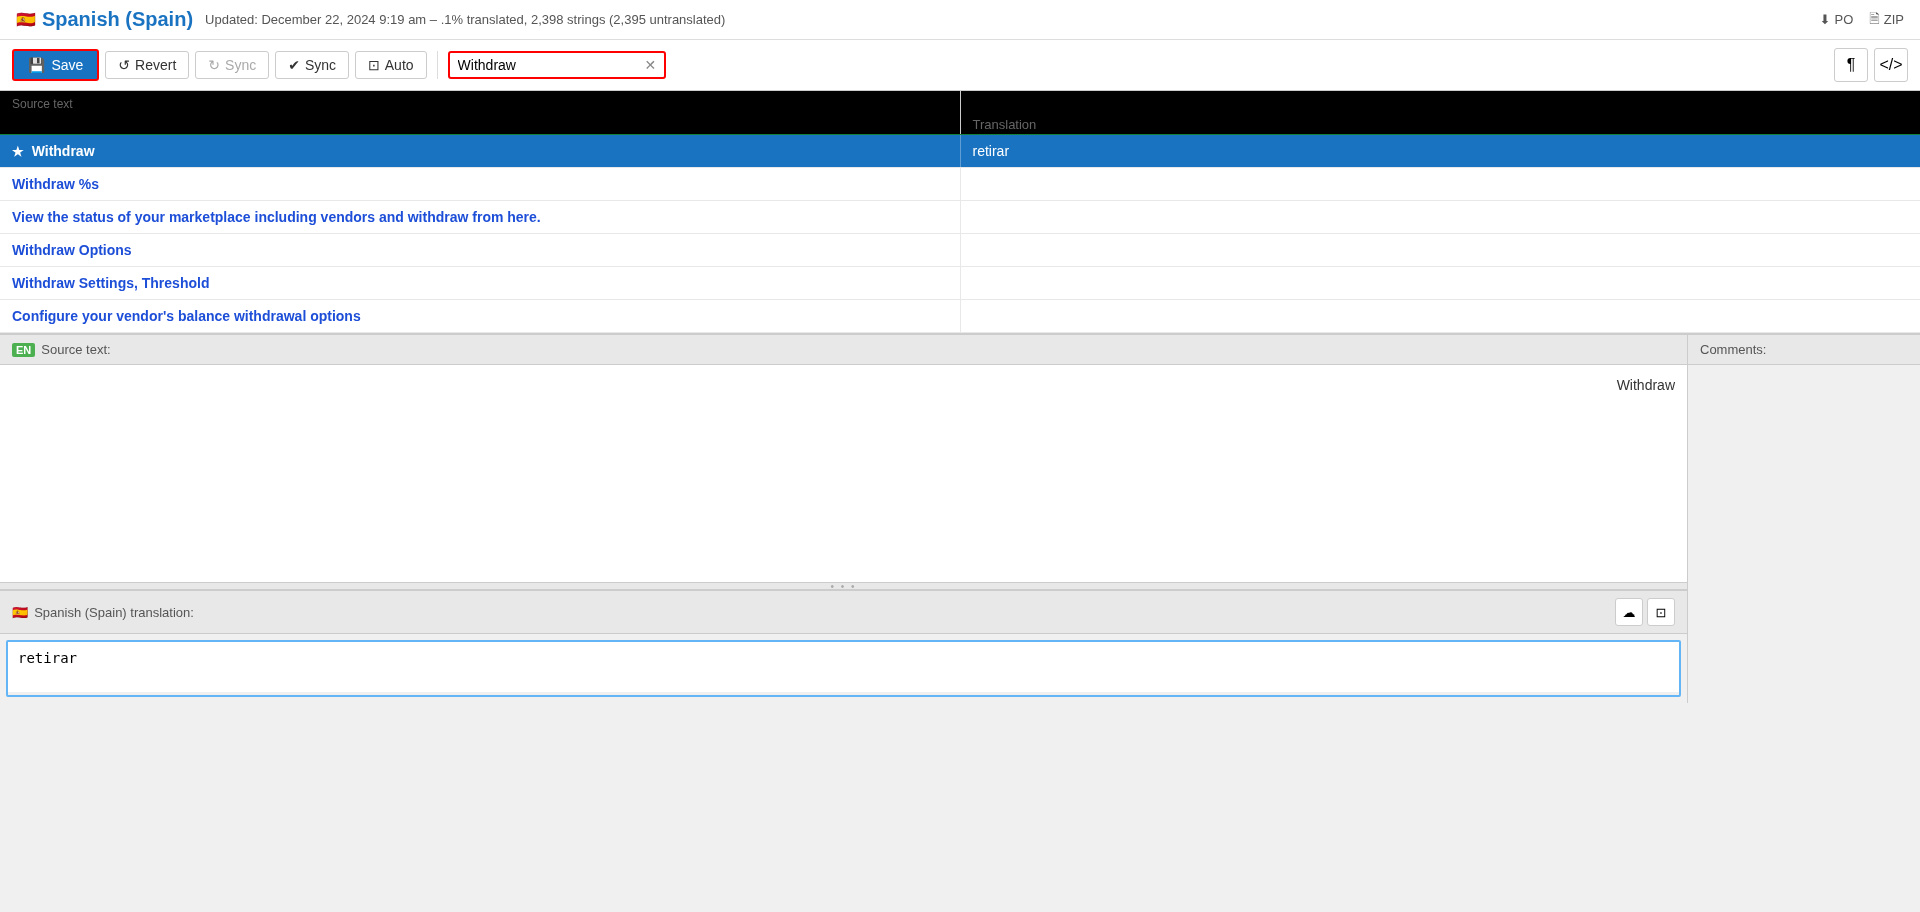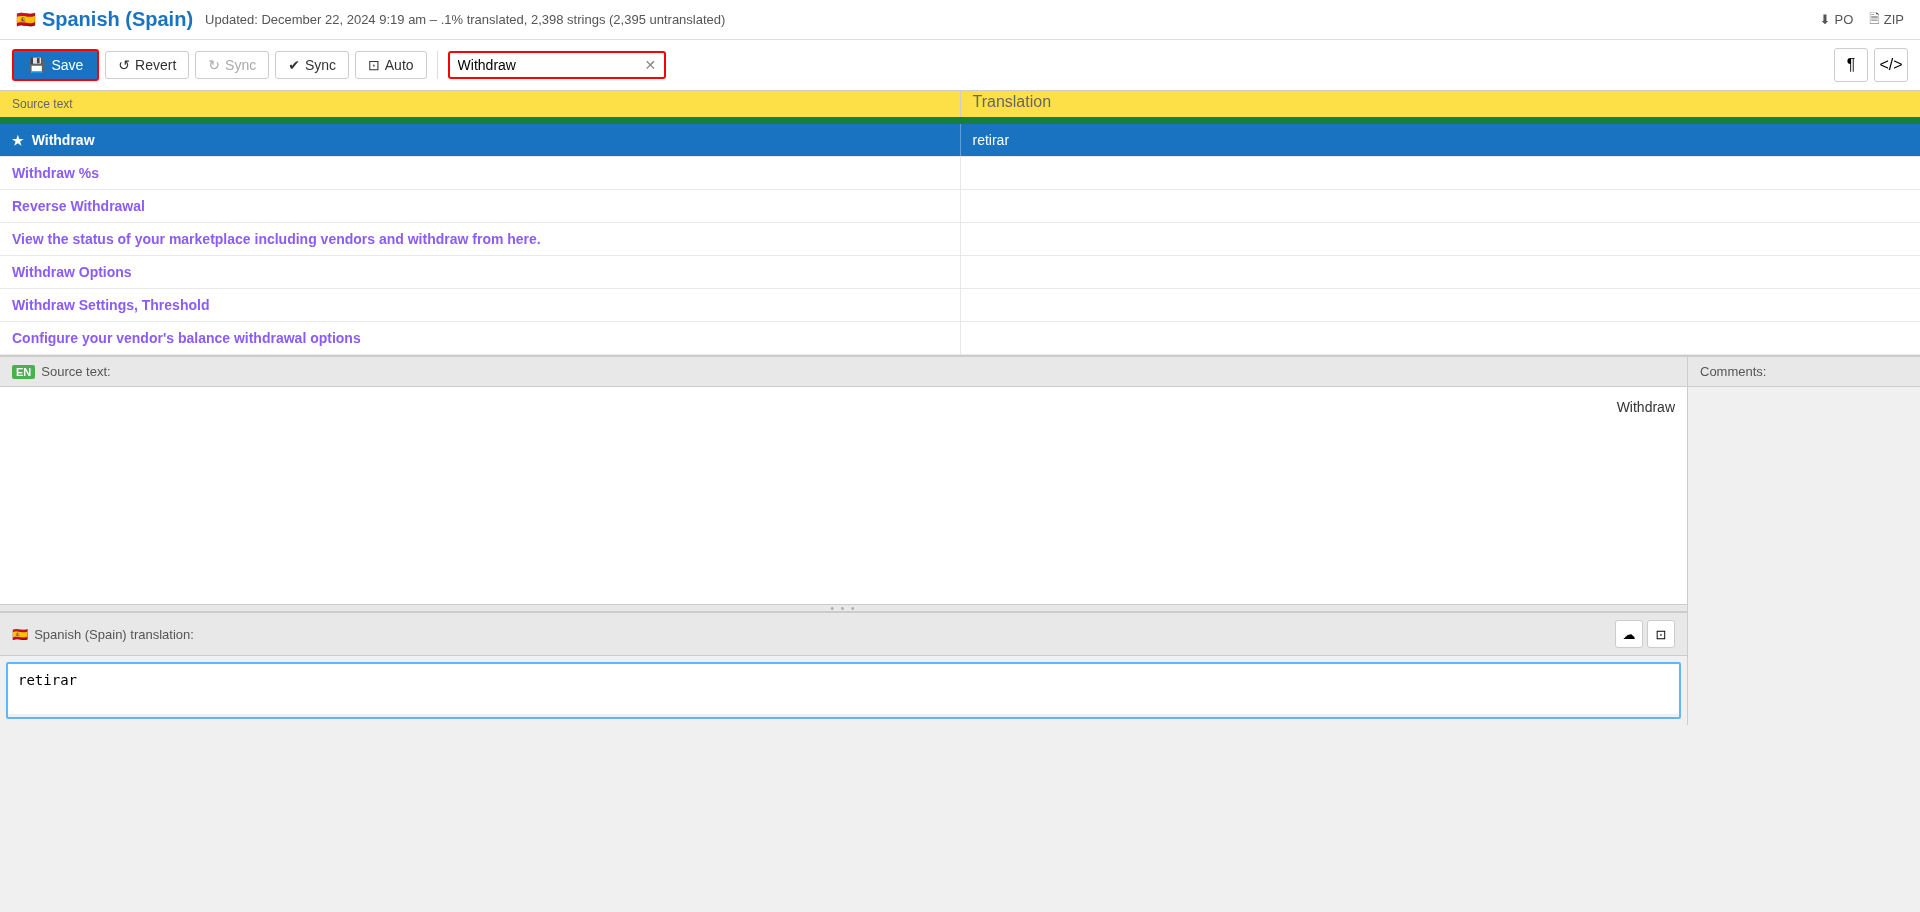--- a/index.html
+++ b/index.html
@@ -84,56 +84,57 @@
     .btn-icon {
       display: flex; align-items: center; justify-content: center;
       background: #fff; border: 1px solid #ccc;
       width: 34px; height: 34px; border-radius: 3px; cursor: pointer;
       font-size: 16px;
     }
 
     
     .col-headers {
       display: flex;
-      background: #fde047;
-      border-bottom: 7px solid #15803d;
+      background: #000000;
+      border-bottom: 1px solid #15803d;
     }
     .col-source {
       flex: 1;
       padding: 6px 12px;
       font-size: 12px;
       color: #666;
       border-right: 1px solid #ccc;
     }
     .col-translation {
       flex: 1;
       padding: 2px 12px;
-      font-size: 16px;
+      font-size: 13px;
       color: #666;
+      margin-top: 24px;
     }
 
     
     .string-list { background: #fff; }
     .string-row {
       display: flex;
       border-bottom: 1px solid #e8e8e8;
       cursor: pointer;
     }
     .string-row.active {
       background: #1a73c1;
       color: #fff;
     }
     .string-source {
       flex: 1;
       padding: 8px 12px;
       border-right: 1px solid #e8e8e8;
       display: flex;
       align-items: center;
       gap: 8px;
-      color: #8b5cf6;
+      color: #1d4ed8;
       font-weight: 600;
     }
     .string-row.active .string-source { color: #fff; border-right-color: rgba(255,255,255,0.3); }
     .string-translation {
       flex: 1;
       padding: 8px 12px;
       color: #555;
     }
     .string-row.active .string-translation { color: #fff; }
     .star-icon { font-size: 13px; }
@@ -320,26 +321,20 @@
     <div class="string-row active">
       <div class="string-source">
         <span class="star-icon star-filled"></span>
         <span>Withdraw</span>
       </div>
       <div class="string-translation">retirar</div>
     </div>
     <div class="string-row">
       <div class="string-source">
         <span>Withdraw %s</span>
-      </div>
-      <div class="string-translation"></div>
-    </div>
-    <div class="string-row">
-      <div class="string-source">
-        <span>Reverse Withdrawal</span>
       </div>
       <div class="string-translation"></div>
     </div>
     <div class="string-row">
       <div class="string-source">
         <span>View the status of your marketplace including vendors and withdraw from here.</span>
       </div>
       <div class="string-translation"></div>
     </div>
     <div class="string-row">

